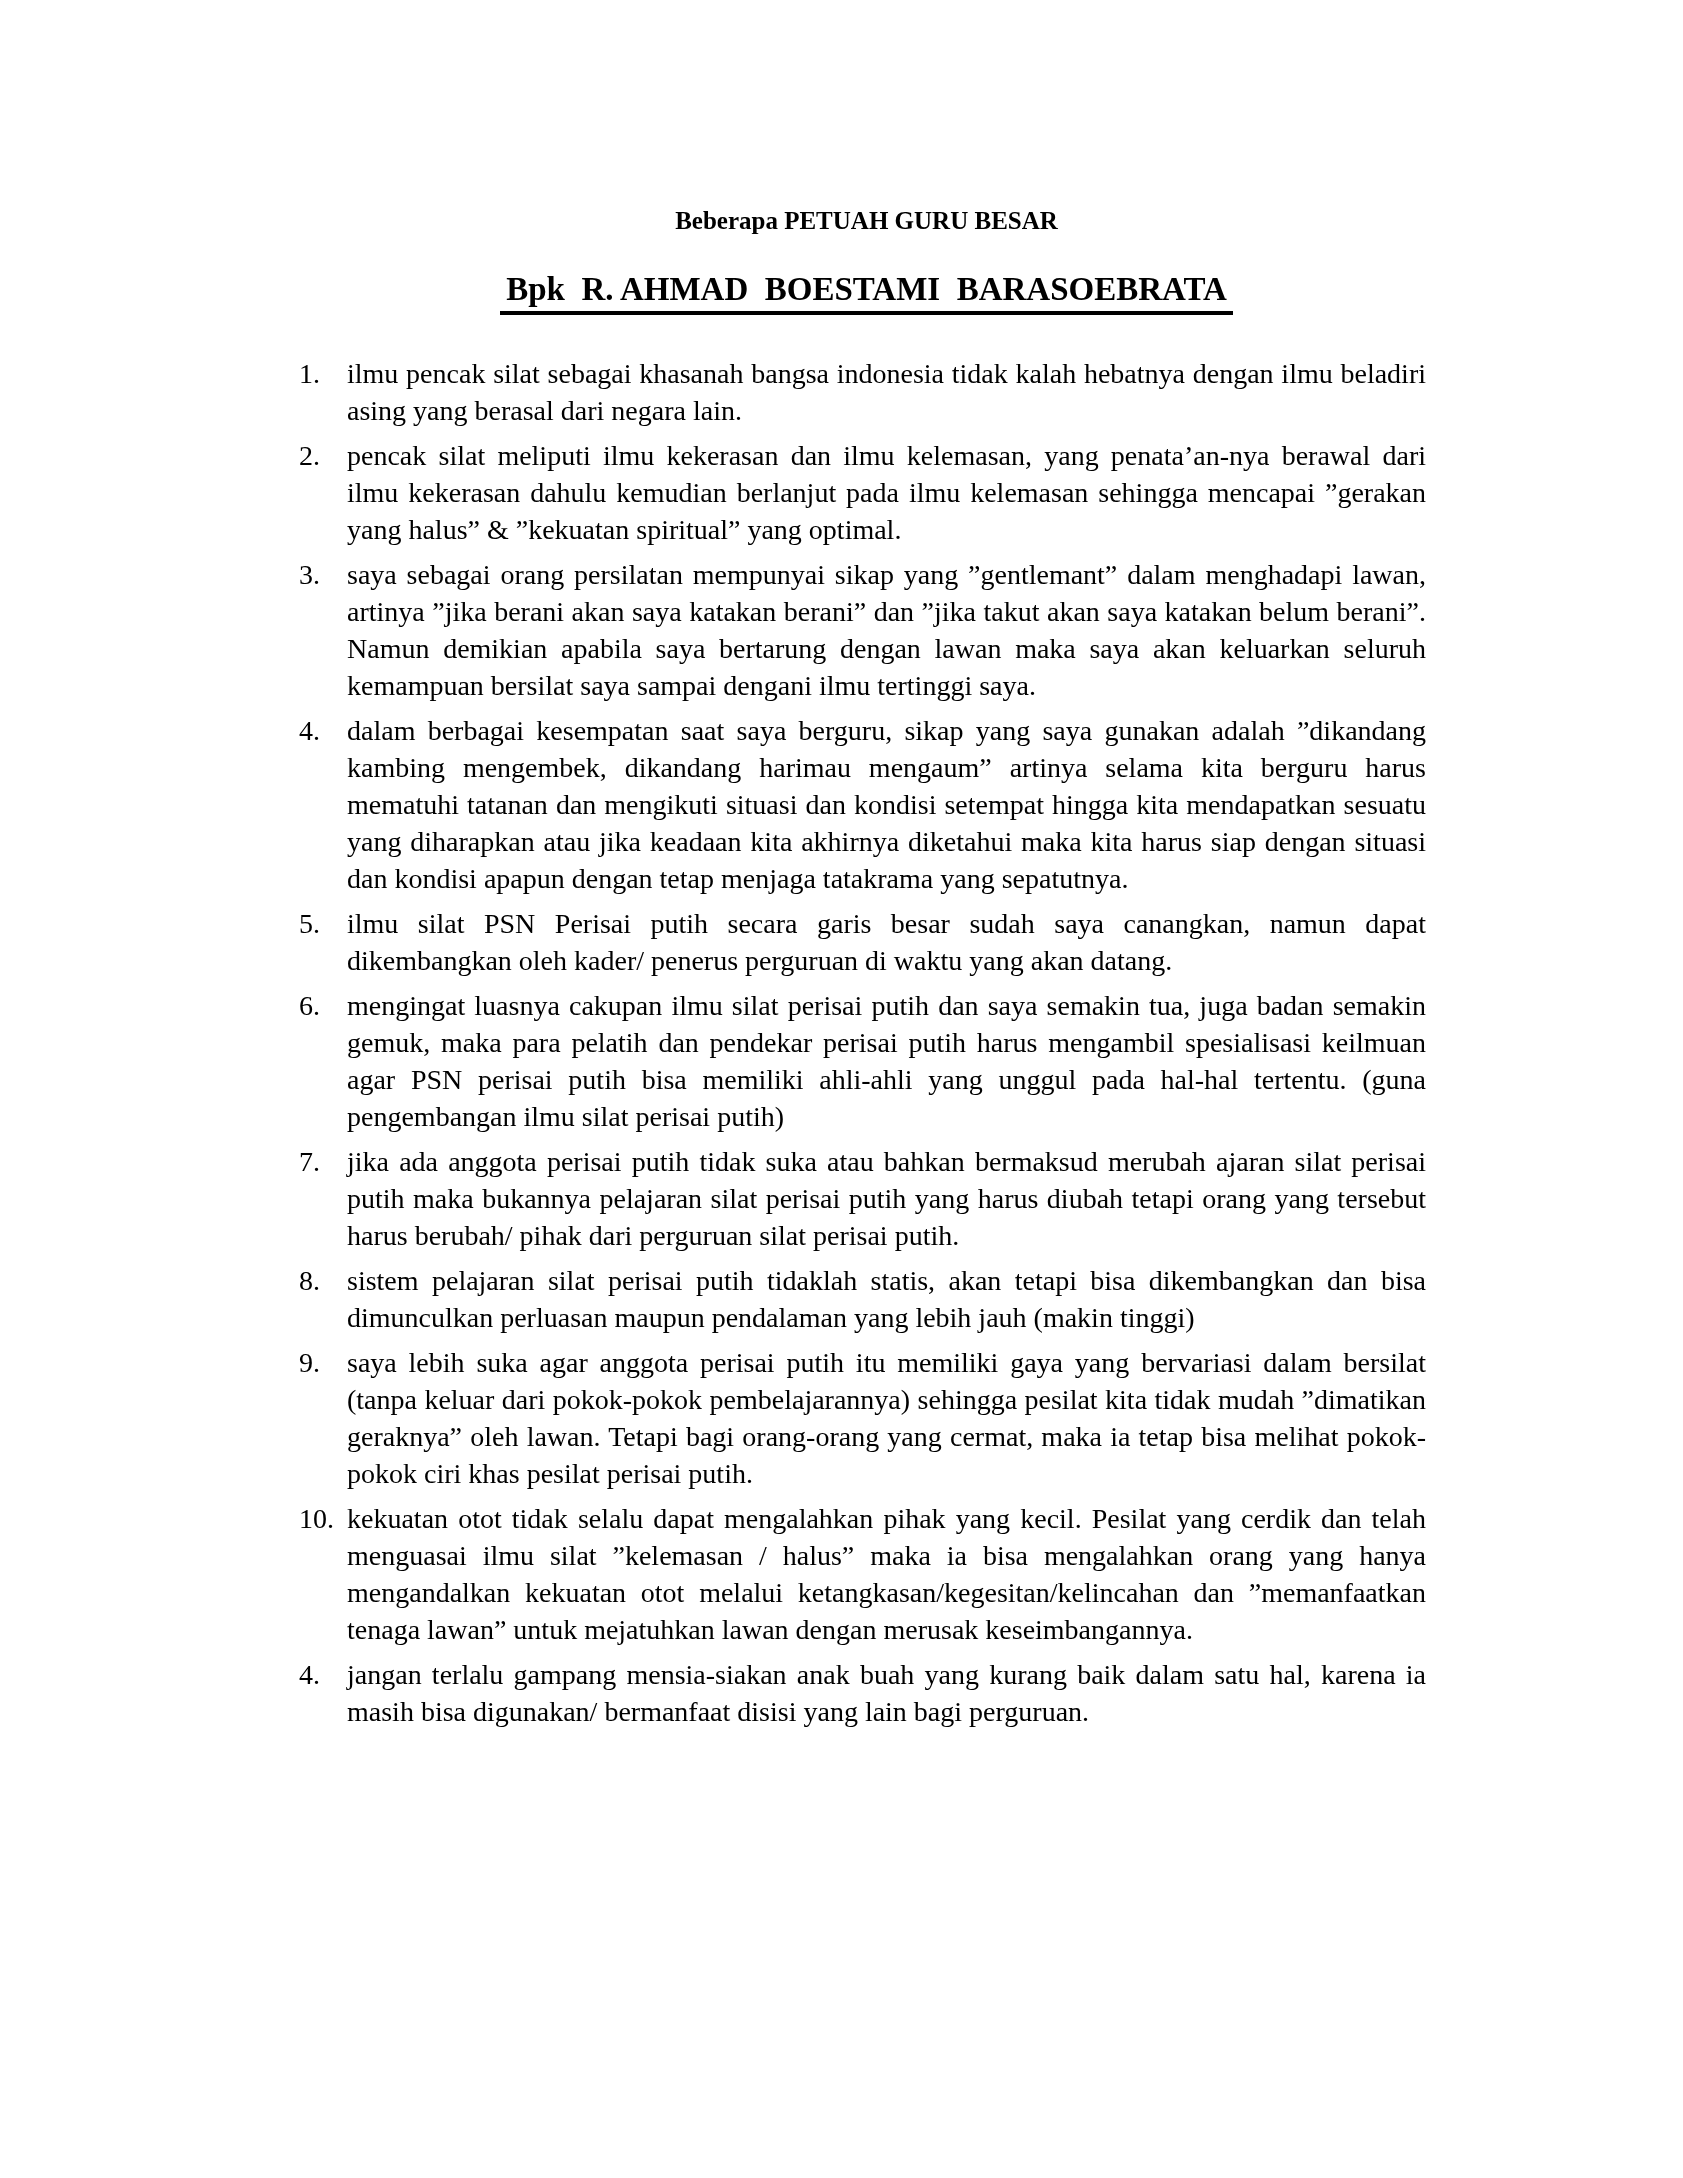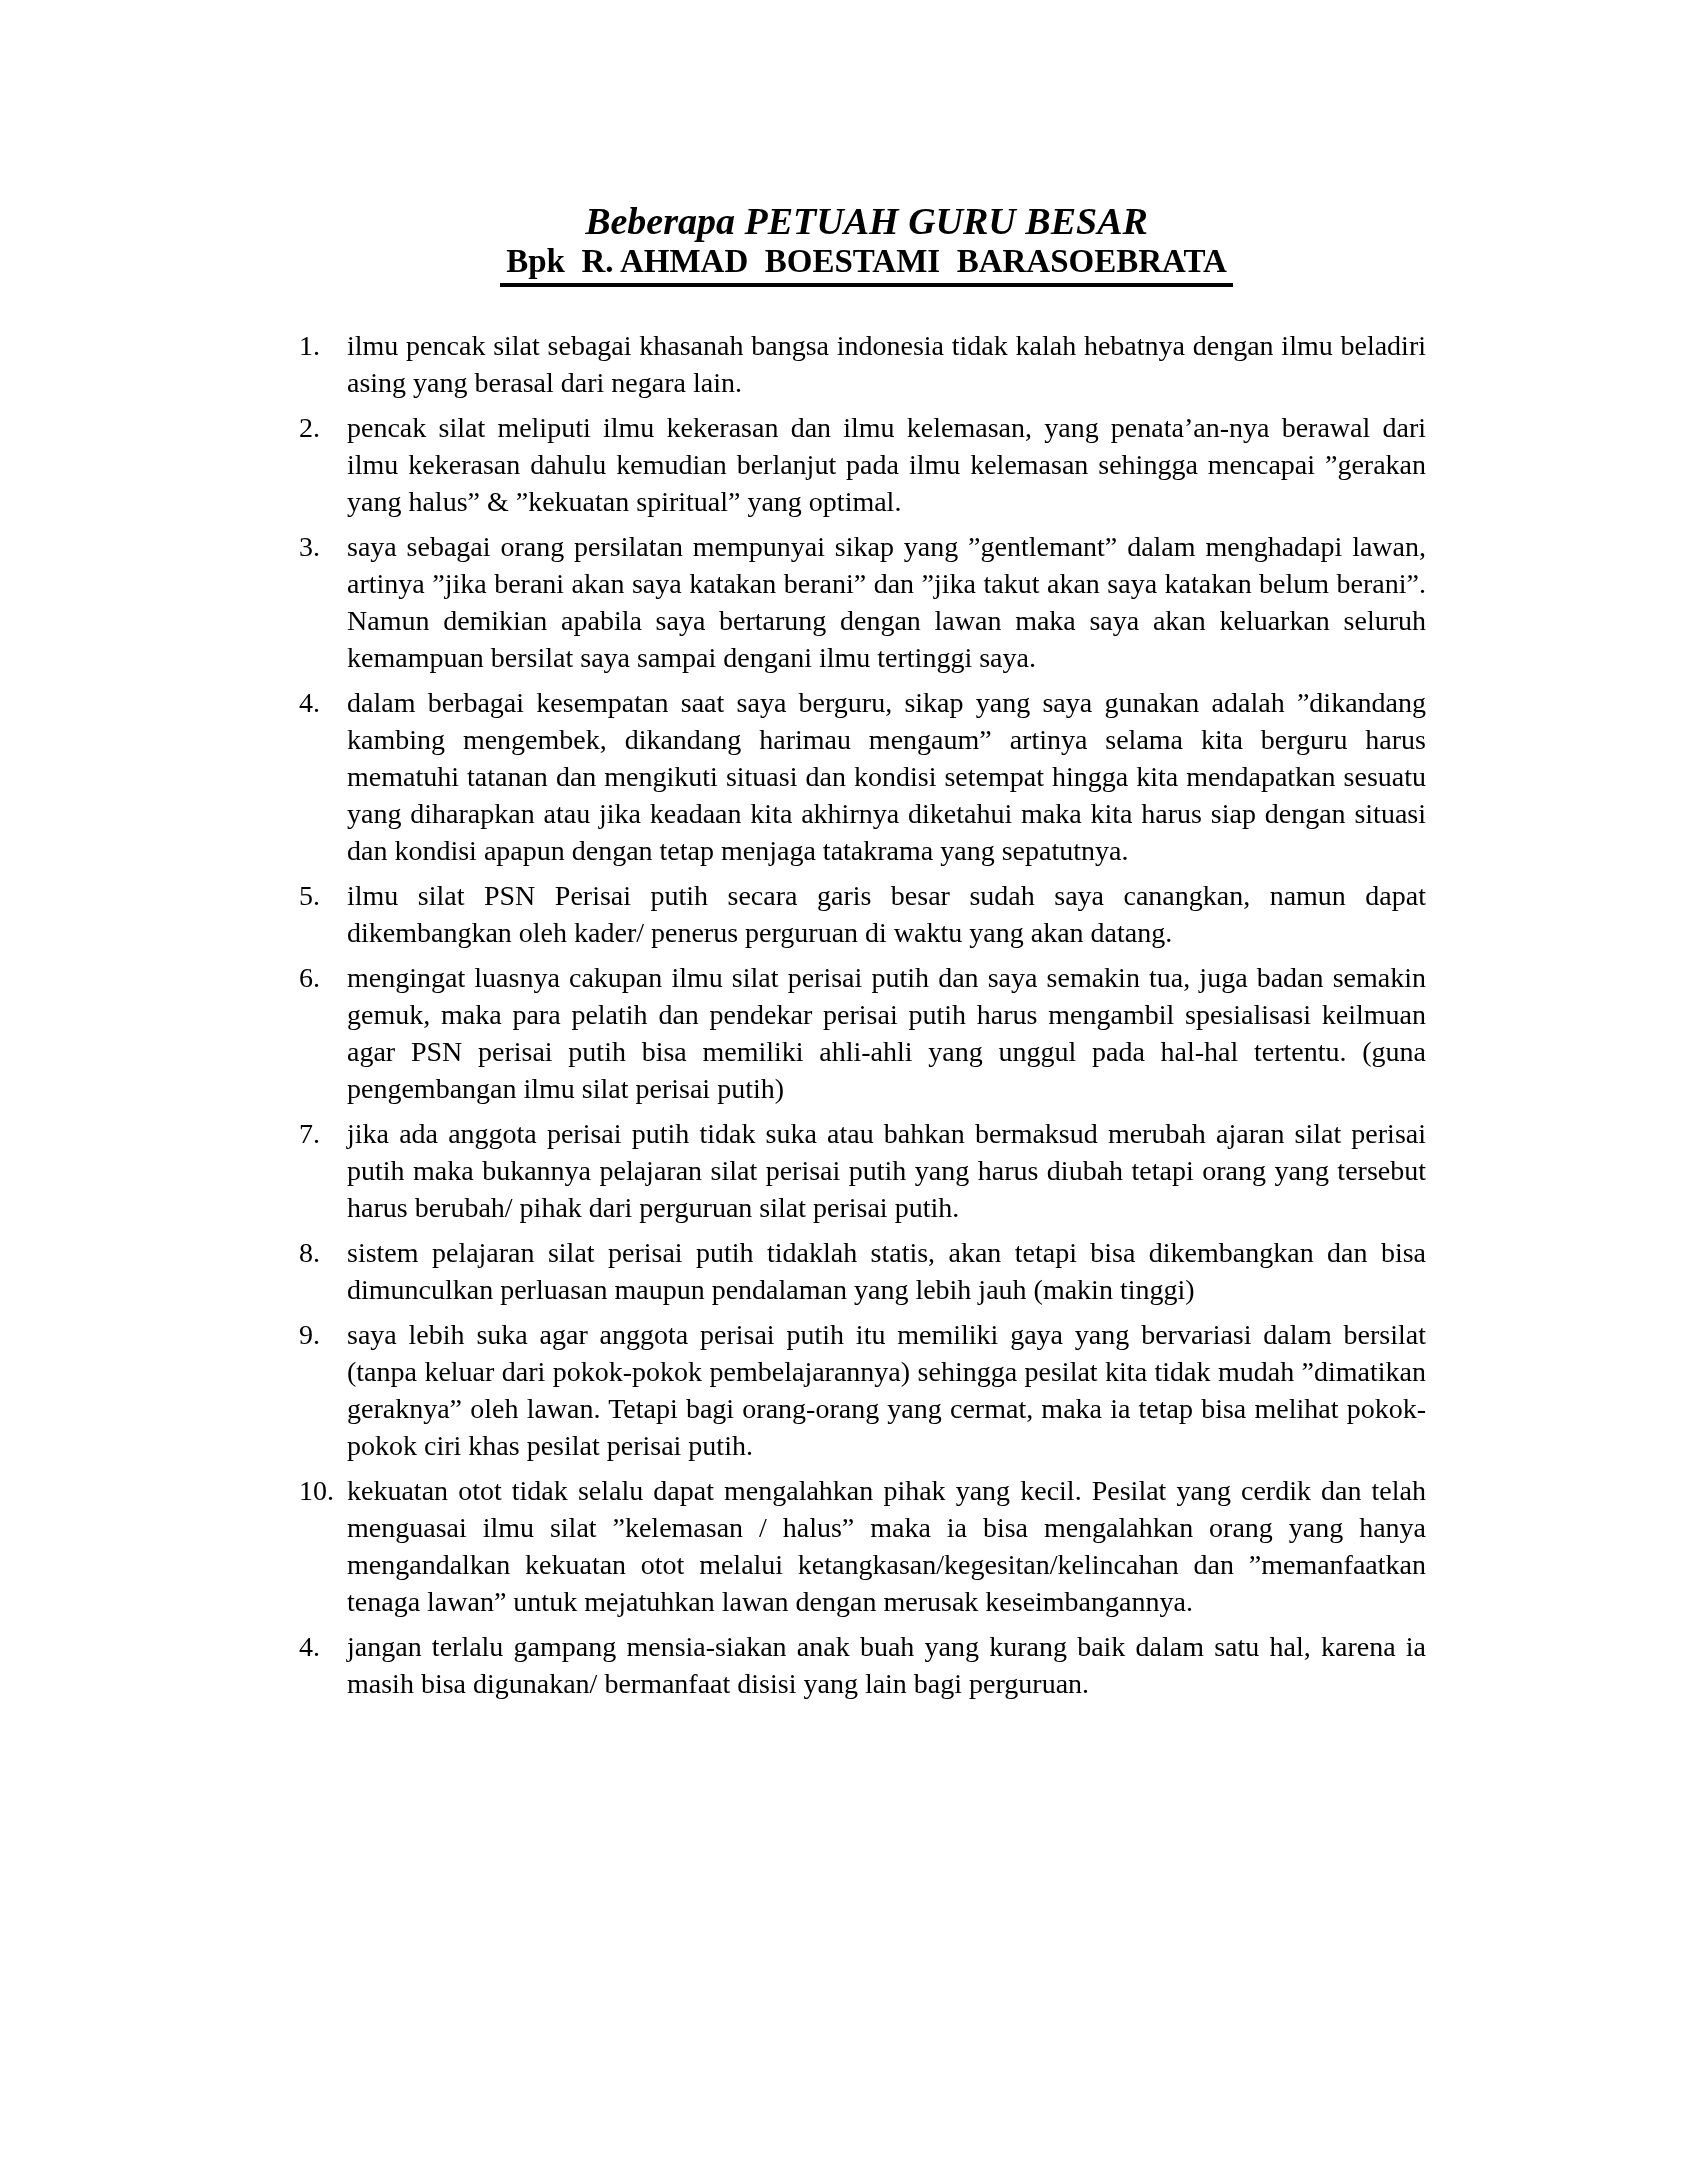--- a/index.html
+++ b/index.html
@@ -16,29 +16,29 @@
     position: absolute;
     left: 299px;
     top: 201px;
     width: 1135px;
   }
   .title-block {
     text-align: center;
     font-weight: bold;
   }
   .title-line1 {
-    font-size: 38px;
+    font-size: 25px;
     line-height: 40px;
     white-space: pre;
-    font-style: italic;
   }
   .title-line2 {
     font-size: 33px;
     line-height: 40px;
     white-space: pre;
+    margin-top: 28px;
   }
   .title-line2 .underlined {
     display: inline-block;
     border-bottom: 4px solid #000;
     padding: 0 6px 2px 6px;
   }
   .petuah-list {
     margin-top: 40px;
   }
   .item {

